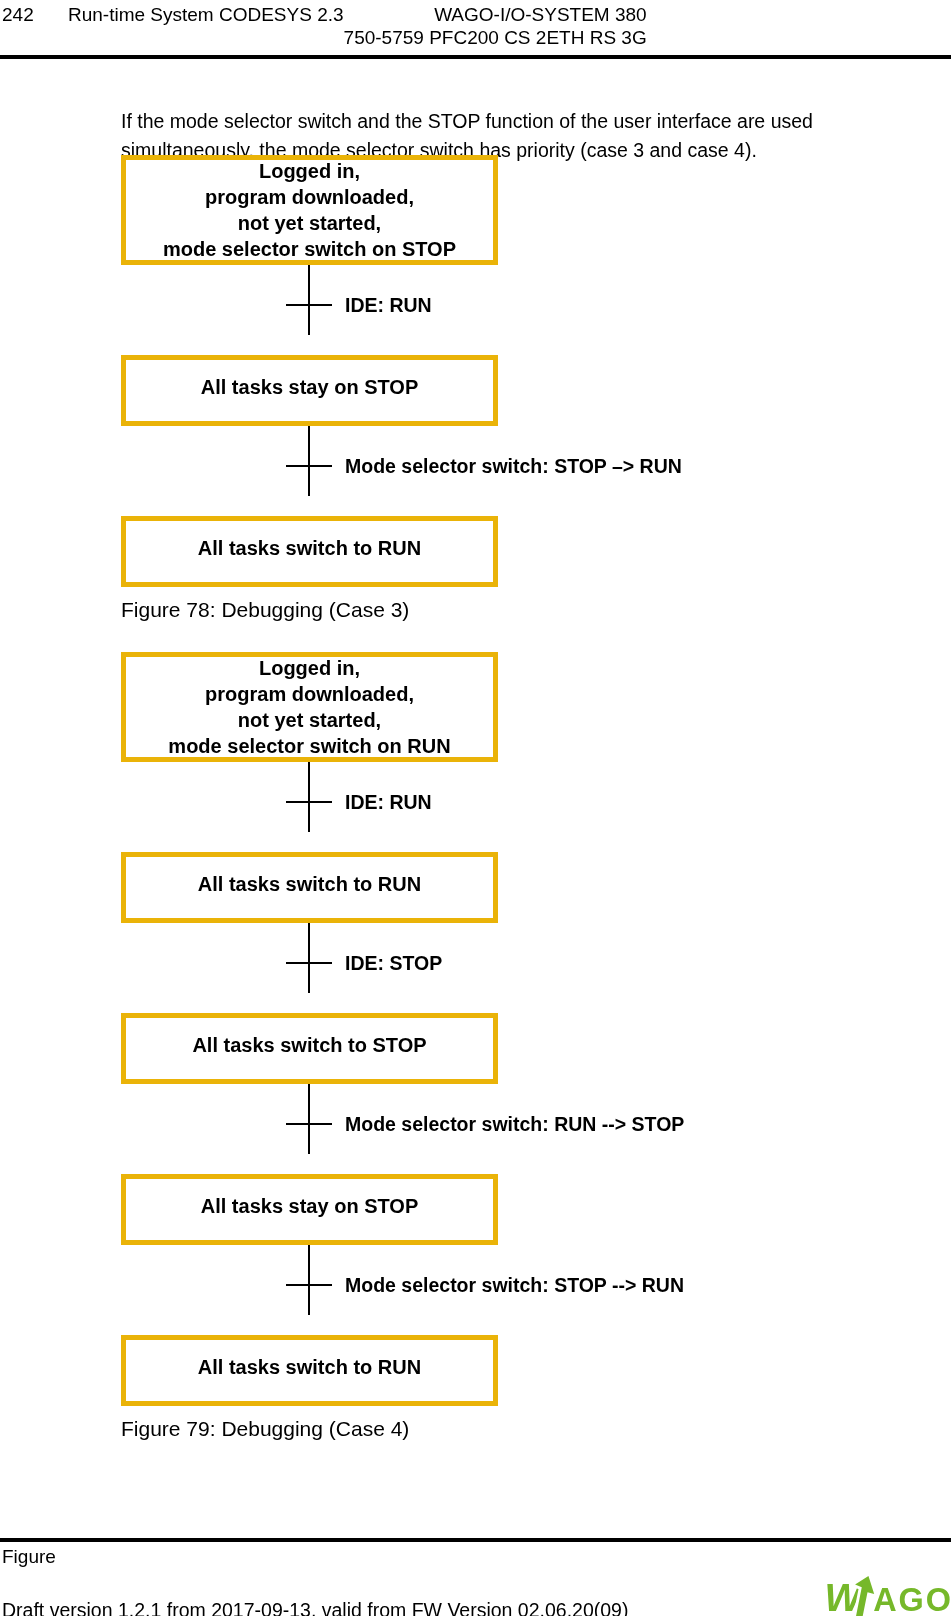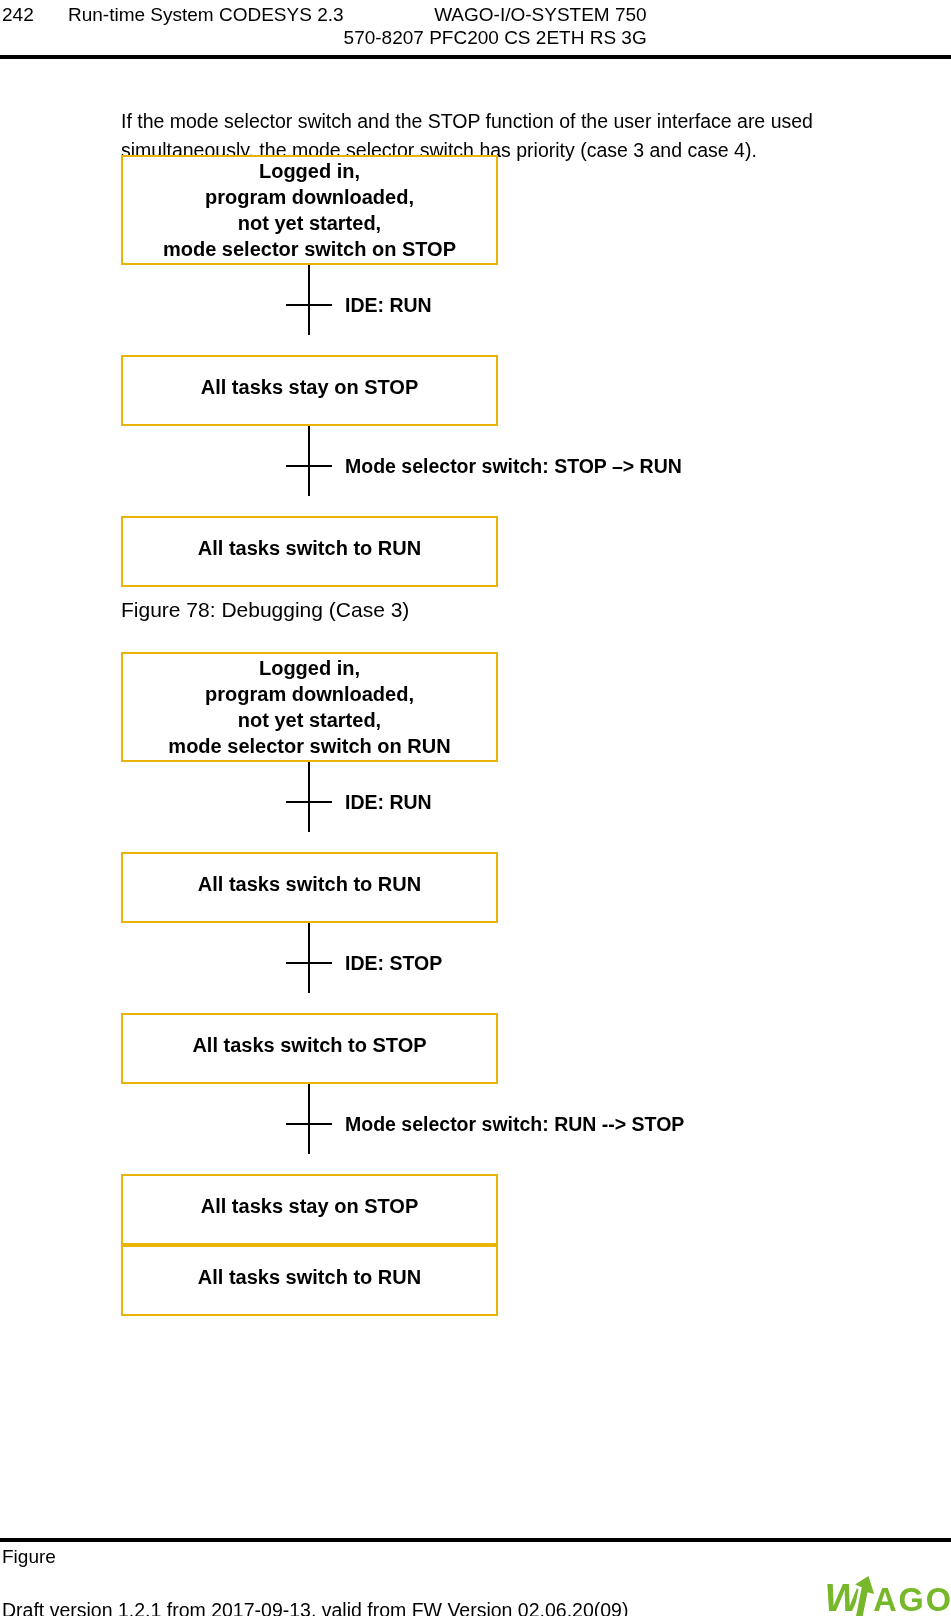--- a/index.html
+++ b/index.html
@@ -14,21 +14,21 @@
   .hdr-left .pagenum { display:inline-block; min-width:44px; margin-right:22px; }
   .hdr-right { text-align:right; }
   .rule-top { position:absolute; top:55px; left:0; width:951px; height:4px; background:#000; }
   
   .intro { position:absolute; left:121px; top:71px; font-size:19.5px; line-height:29px;margin-top:36px; }
   
   .fig { position:absolute; left:121px; }
   #fig78 { top:155px; }
   #fig79 { top:652px; }
   .state {
-    width:377px; border:2px solid #eab308; background:#fff;
+    width:377px; border:5px solid #eab308; background:#fff;
     font-weight:bold; font-size:20px; text-align:center;
     display:flex; flex-direction:column; justify-content:center;
   }
   .state.multi  { height:110px; line-height:26px; }
   .state.single { height:71px; padding-bottom:6px; }
   .conn { position:relative; width:377px; height:90px; }
   .conn .vline { position:absolute; left:187px; top:0; width:2px; height:70px; background:#000; }
   .conn .tick  { position:absolute; left:165px; top:39px; width:46px; height:2px; background:#000; }
   .conn .lbl   { position:absolute; left:224px; top:28px; line-height:24px;
                  font-weight:bold; font-size:19.5px; white-space:nowrap; }
@@ -40,22 +40,22 @@
   .wago-logo { position:absolute; left:826px; top:1574px; width:125px; height:42px; }
 </style>
 </head>
 <body>
 
 <div class="hdr">
   <div class="hdr-left">
     <span class="pagenum">242</span><span>Run-time System CODESYS 2.3</span>
   </div>
   <div class="hdr-right">
-    <div>WAGO-I/O-SYSTEM 750</div>
-    <div>570-8207 PFC200 CS 2ETH RS 3G</div>
+    <div>WAGO-I/O-SYSTEM 380</div>
+    <div>750-5759 PFC200 CS 2ETH RS 3G</div>
   </div>
 </div>
 <div class="rule-top"></div>
 
 <div class="intro">
   <div>If the mode selector switch and the STOP function of the user interface are used</div>
   <div>simultaneously, the mode selector switch has priority (case 3 and case 4).</div>
 </div>
 
 <figure class="fig" id="fig78">
@@ -108,23 +108,29 @@
     <div>All tasks switch to STOP</div>
   </div>
   <div class="conn">
     <span class="vline"></span>
     <span class="tick"></span>
     <span class="lbl">Mode selector switch: RUN --&gt; STOP</span>
   </div>
   <div class="state single">
     <div>All tasks stay on STOP</div>
   </div>
+  <div class="conn">
+    <span class="vline"></span>
+    <span class="tick"></span>
+    <span class="lbl">Mode selector switch: STOP --&gt; RUN</span>
+  </div>
   <div class="state single">
     <div>All tasks switch to RUN</div>
   </div>
+  <figcaption>Figure 79: Debugging (Case 4)</figcaption>
 </figure>
 
 <div class="rule-bottom"></div>
 <div class="ftr-doctype">Figure</div>
 <div class="ftr-version">Draft version 1.2.1 from 2017-09-13, valid from FW Version 02.06.20(09)</div>
 
 <svg class="wago-logo" viewBox="0 0 130 44" xmlns="http://www.w3.org/2000/svg">
   <text x="-2" y="39" font-family="Liberation Sans, sans-serif" font-size="41" font-weight="bold" font-style="italic" fill="#76B82A">W</text>
   <path d="M31 44 L38 44 L43 19 L50 21 L44 2 L30 11 L37 14 Z" fill="#ffffff" stroke="#ffffff" stroke-width="6" stroke-linejoin="round"></path>
   <path d="M31 44 L38 44 L43 19 L50 21 L44 2 L30 11 L37 14 Z" fill="#76B82A"></path>

